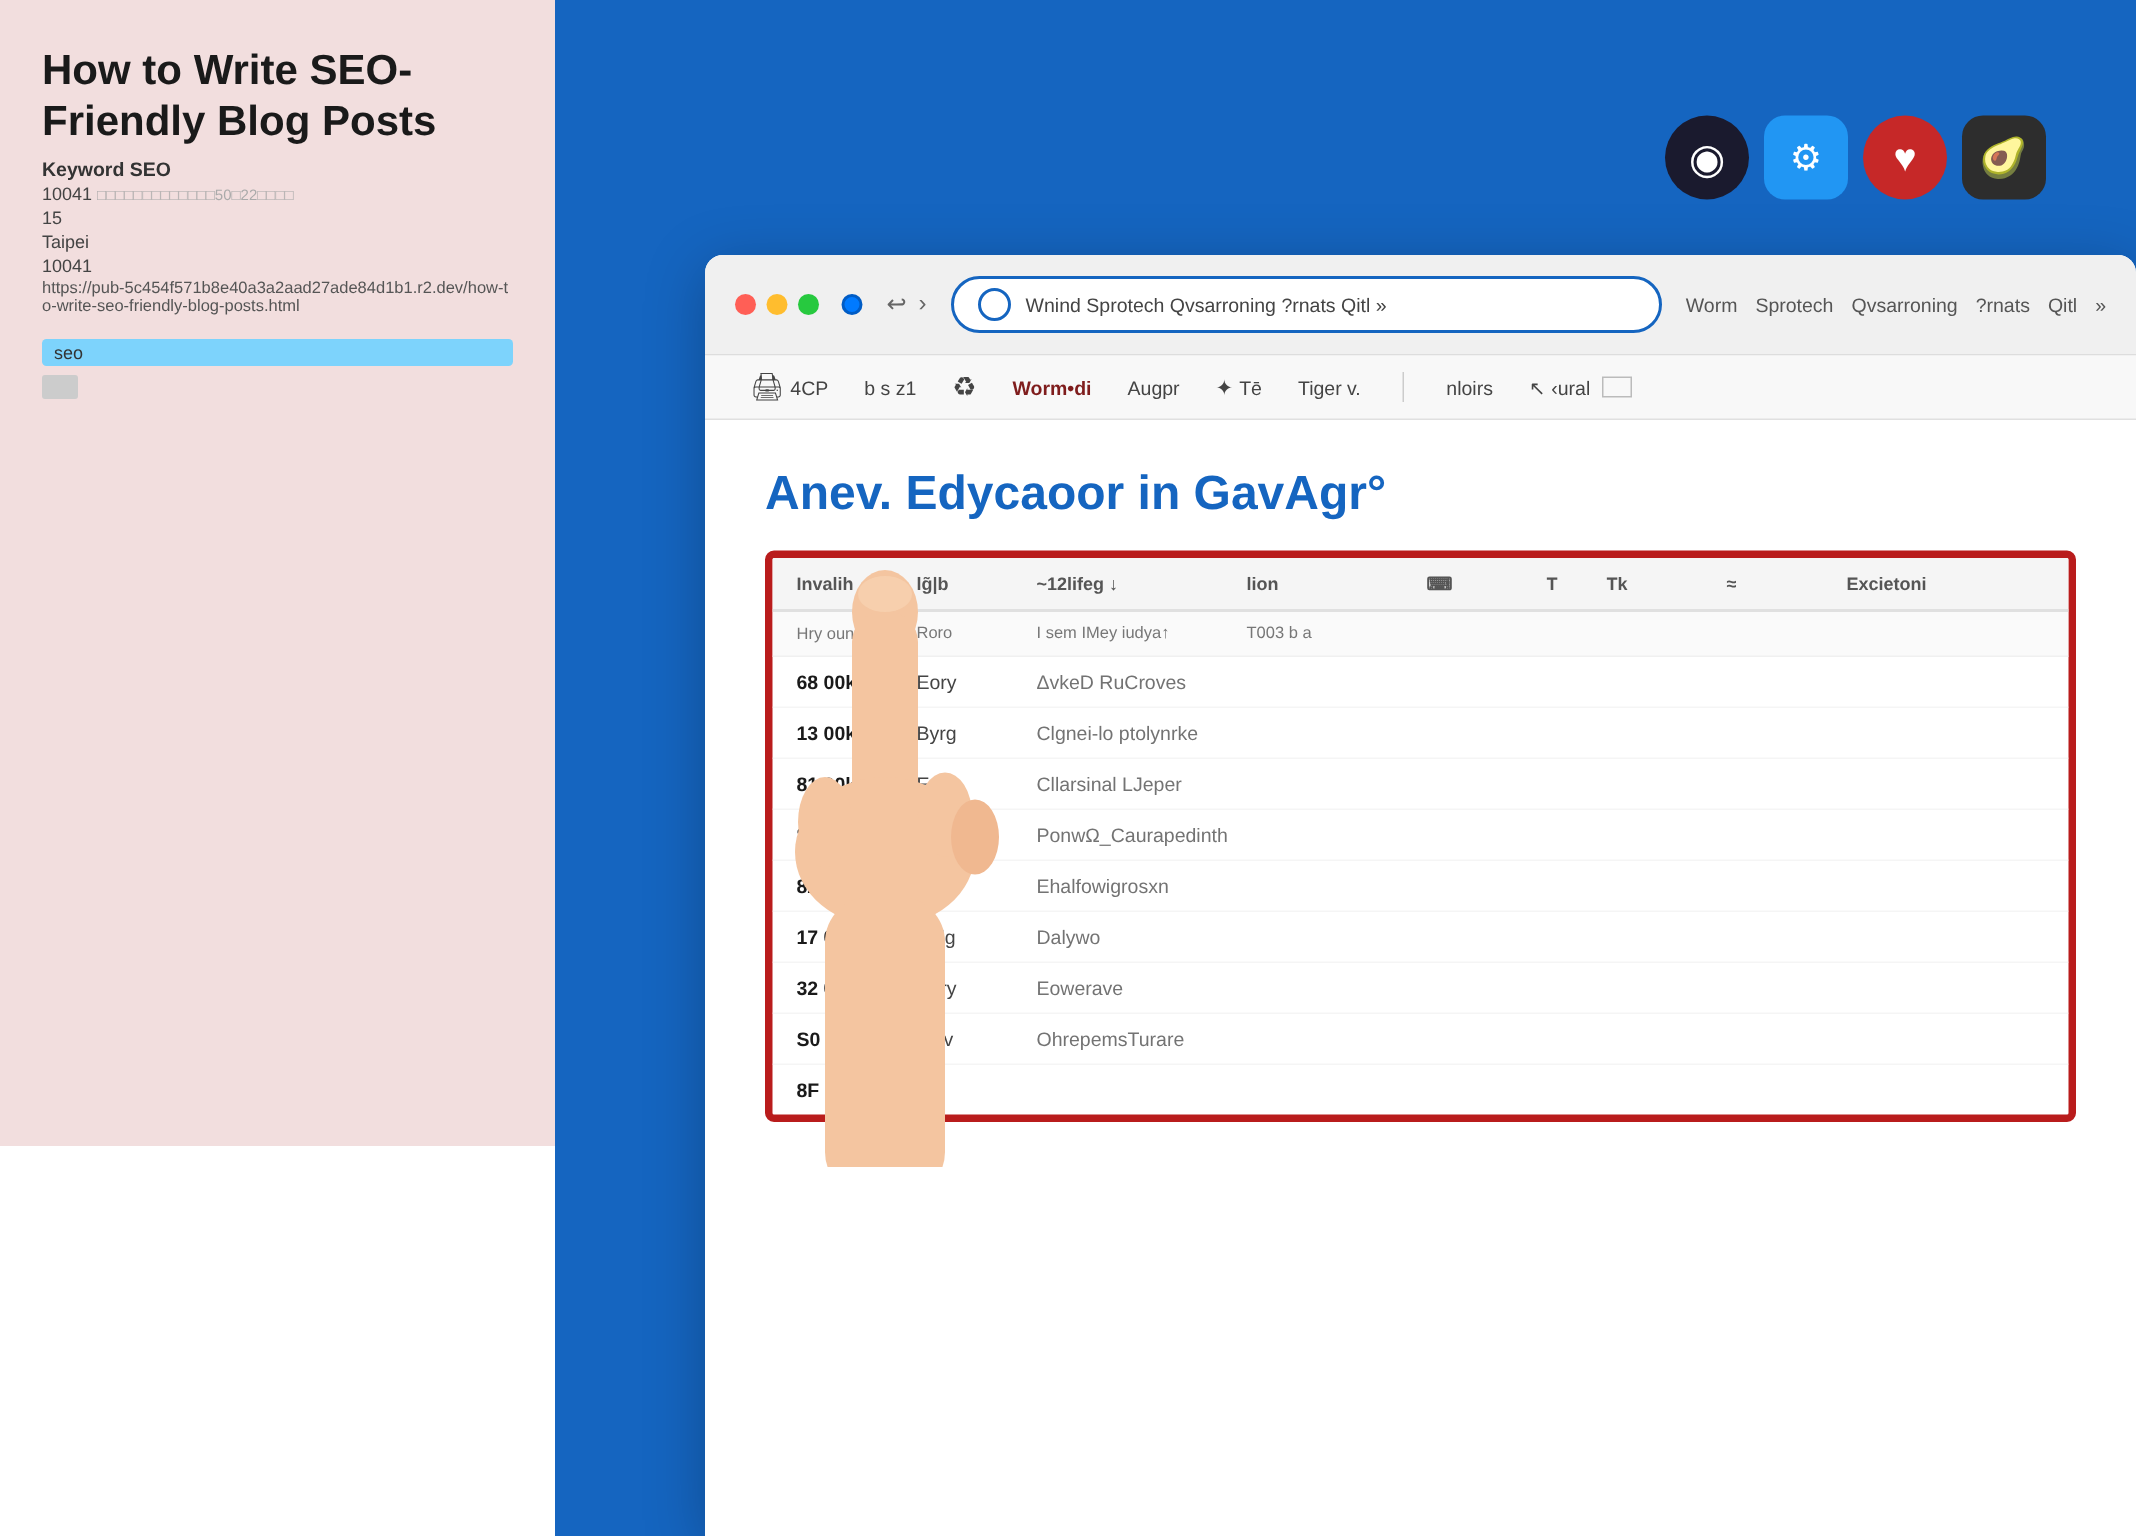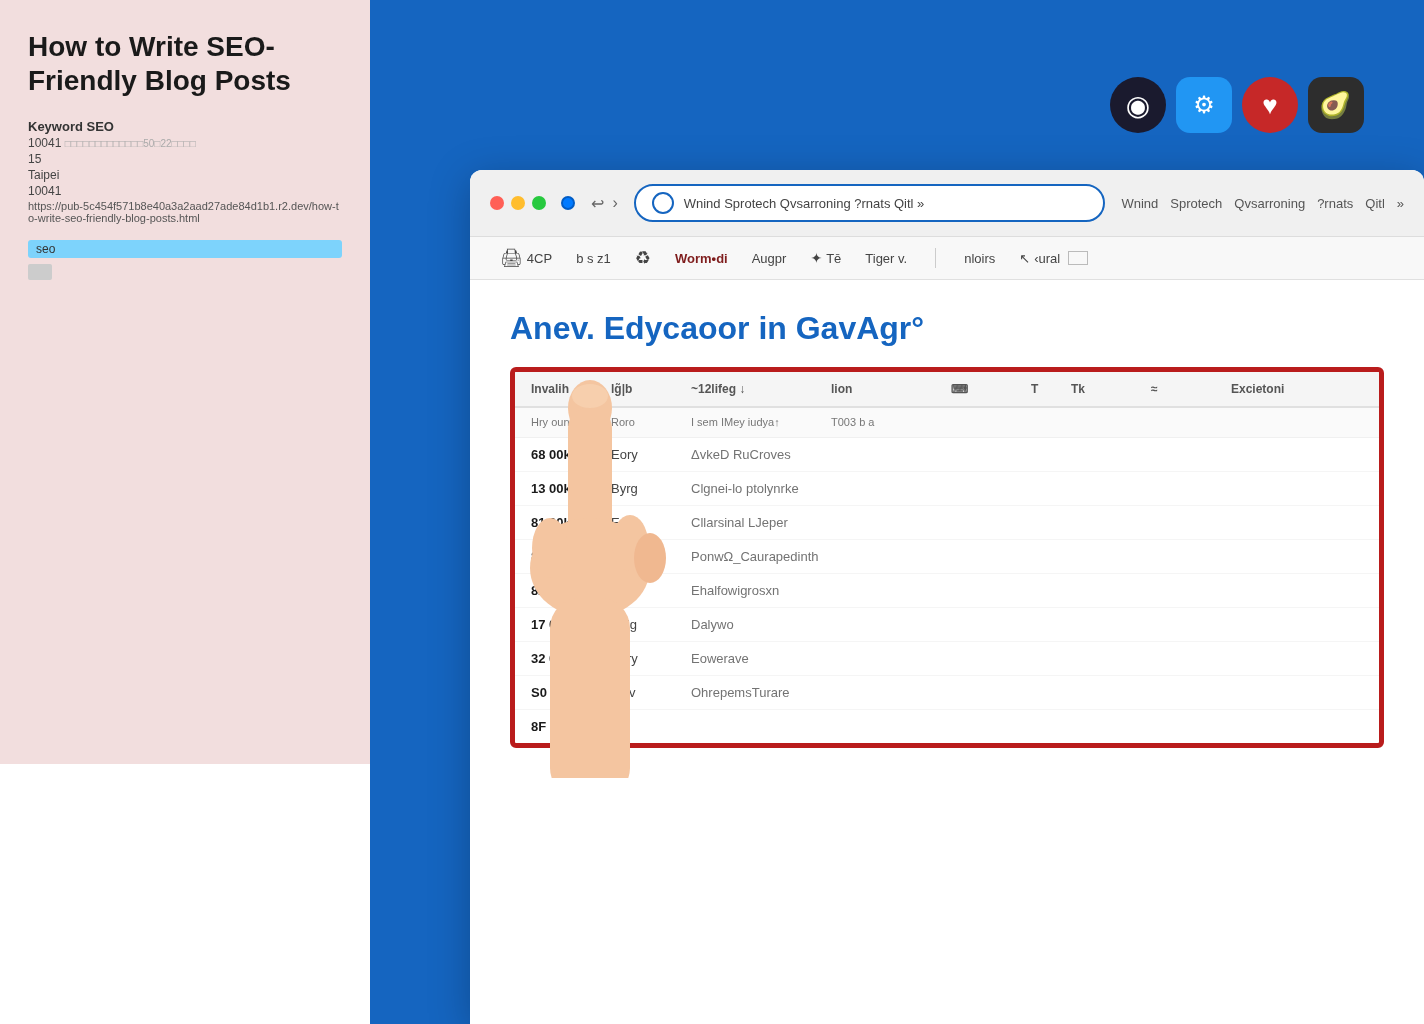--- a/index.html
+++ b/index.html
@@ -26,21 +26,20 @@
       font-size: 28px;
       font-weight: 700;
       color: #1a1a1a;
       line-height: 1.2;
       margin-bottom: 8px;
     }
     .sidebar-meta-label {
       font-size: 13px;
       font-weight: 600;
       color: #333;
-      margin-top: 14px;
     }
     .sidebar-meta-value {
       font-size: 12px;
       color: #444;
       margin-top: 2px;
     }
     .sidebar-meta-link {
       font-size: 11px;
       color: #555;
       word-break: break-all;
@@ -344,21 +343,21 @@
       </div>
       <div class="browser-nav">
         <span style="font-size:16px;">↩</span>
         <span style="font-size:16px;">›</span>
       </div>
       <div class="browser-search">
         <div class="search-circle"></div>
         <span class="search-text">Wnind Sprotech Qvsarroning ?rnats Qitl »</span>
       </div>
       <div class="browser-actions">
-        <span>Wnind</span>
+        <span>Worm</span>
         <span>Sprotech</span>
         <span>Qvsarroning</span>
         <span>?rnats</span>
         <span>Qitl</span>
         <span>»</span>
       </div>
     </div>
 
     <div class="browser-toolbar">
       <div class="toolbar-item">

